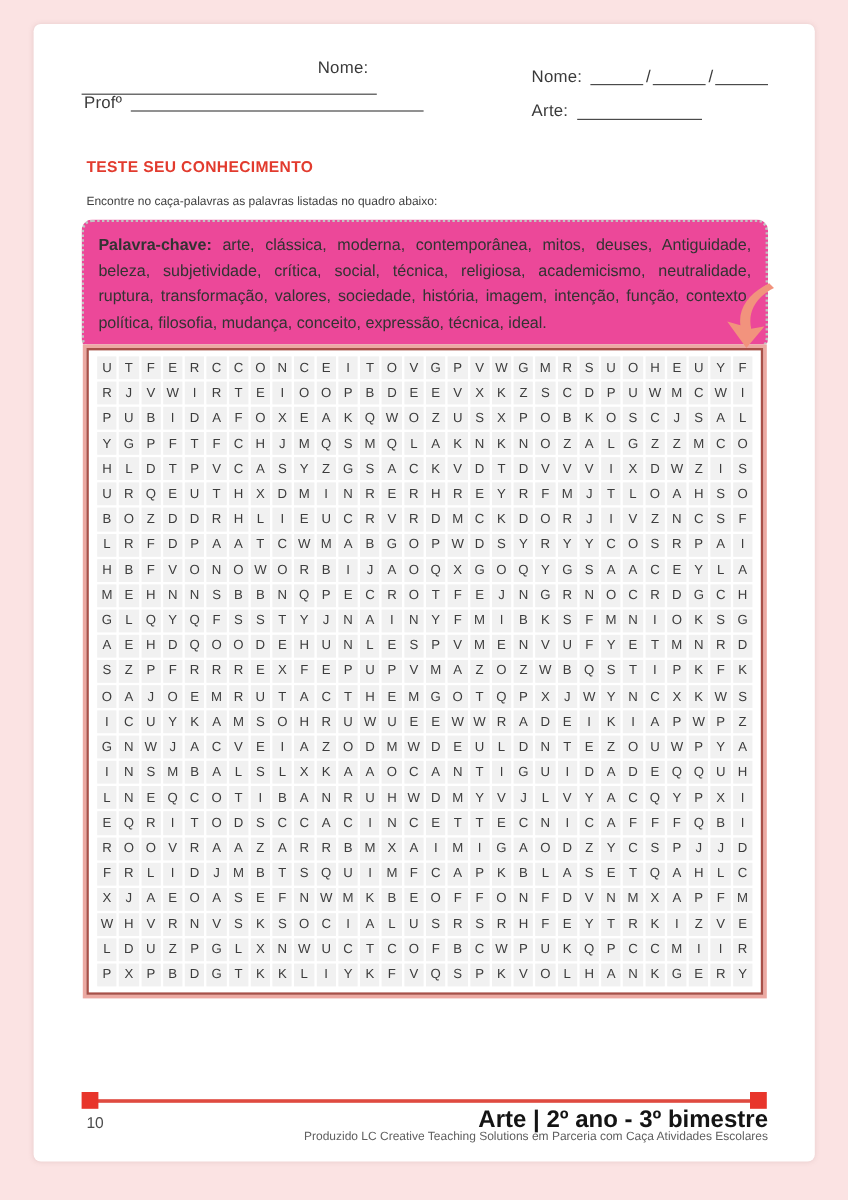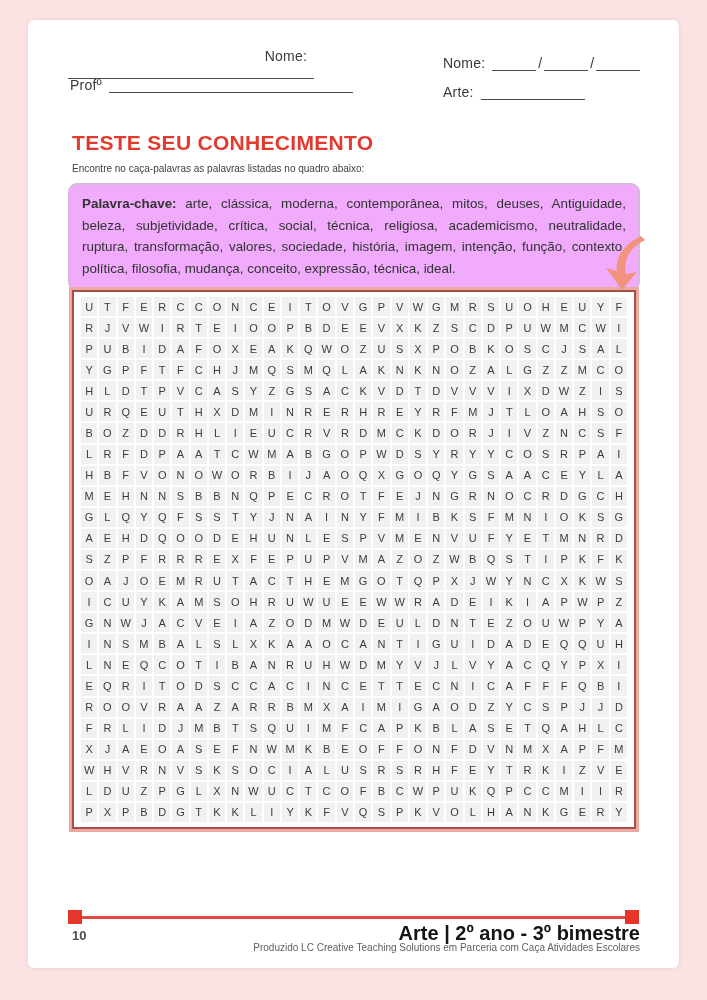--- a/index.html
+++ b/index.html
@@ -30,33 +30,33 @@
   .f-data  { left: 443px; top: 55px; }
   .f-turma { left: 443px; top: 84px; }
   .w-nome  { width: 246px; }
   .w-prof  { width: 244px; }
   .w-date  { width: 44px; }
   .w-turma { width: 104px; }
   .slash { margin: 0 2px; }
 
   .title {
     position: absolute; left: 72px; top: 131px;
-    font-size: 21px; font-weight: bold; letter-spacing: 0.3px;
+    font-size: 13px; font-weight: bold; letter-spacing: 0.3px;
     color: var(--accent-red, #E23B2E);
   }
   .instruction {
     position: absolute; left: 72px; top: 163px;
     font-size: 10px; color: #3f3f3f;
   }
   .kw-box {
     position: absolute; left: 68px; top: 183px; width: 572px;
     border: 2px dotted #c2c2c2; border-radius: 9px;
     padding: 8px 12px 10px 12px;
     font-size: 13.4px; line-height: 21.5px; color: #333;
-    text-align: justify; background: #f0abfc;
+    text-align: justify; background: #ec4899;
   }
   .kw-label { font-weight: bold; }
   .arrow-icon { position: absolute; left: 601px; top: 234px; z-index: 3; }
 
   .grid-outer {
     position: absolute; left: 69px; top: 287px; width: 570px; height: 545px;
     border: 3px solid var(--grid-border-outer, #ECA9A2);
     background: #fff;
   }
   .grid-inner {
@@ -82,21 +82,21 @@
     background: #DF4A40;
   }
   .footer-sq {
     position: absolute; width: 14px; height: 14px; top: 910px;
     background: var(--footer-red, #E8352B);
   }
   .sq-left  { left: 68px; }
   .sq-right { left: 625px; }
   .page-number {
     position: absolute; left: 72px; top: 928px;
-    font-size: 13px; font-weight: bold; color: #4d4d4d;
+    font-size: 13px; font-weight: normal; color: #4d4d4d;
   }
   .course-info {
     position: absolute; right: 67px; top: 922px;
     font-size: 20px; font-weight: bold; color: #141414;
   }
   .credits {
     position: absolute; right: 67px; top: 942px;
     font-size: 10px; color: #5f5f5f;
   }
 </style>

